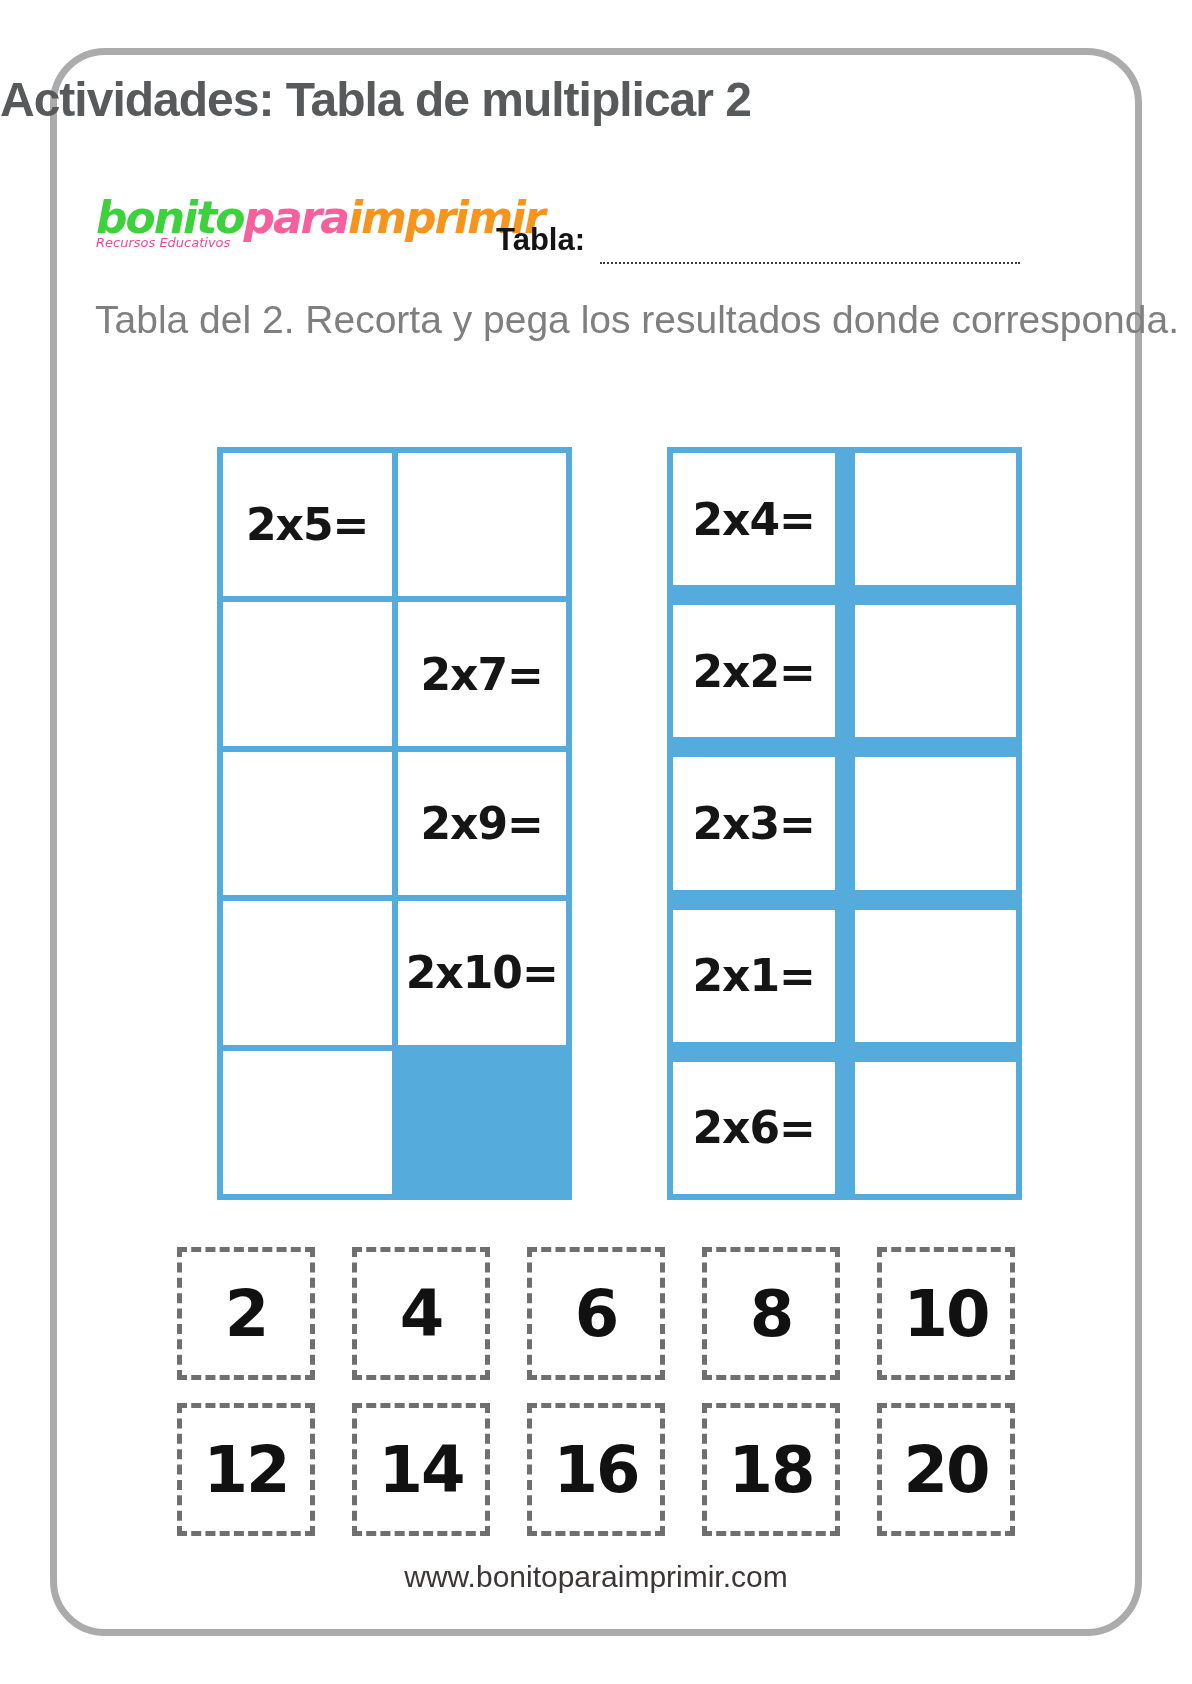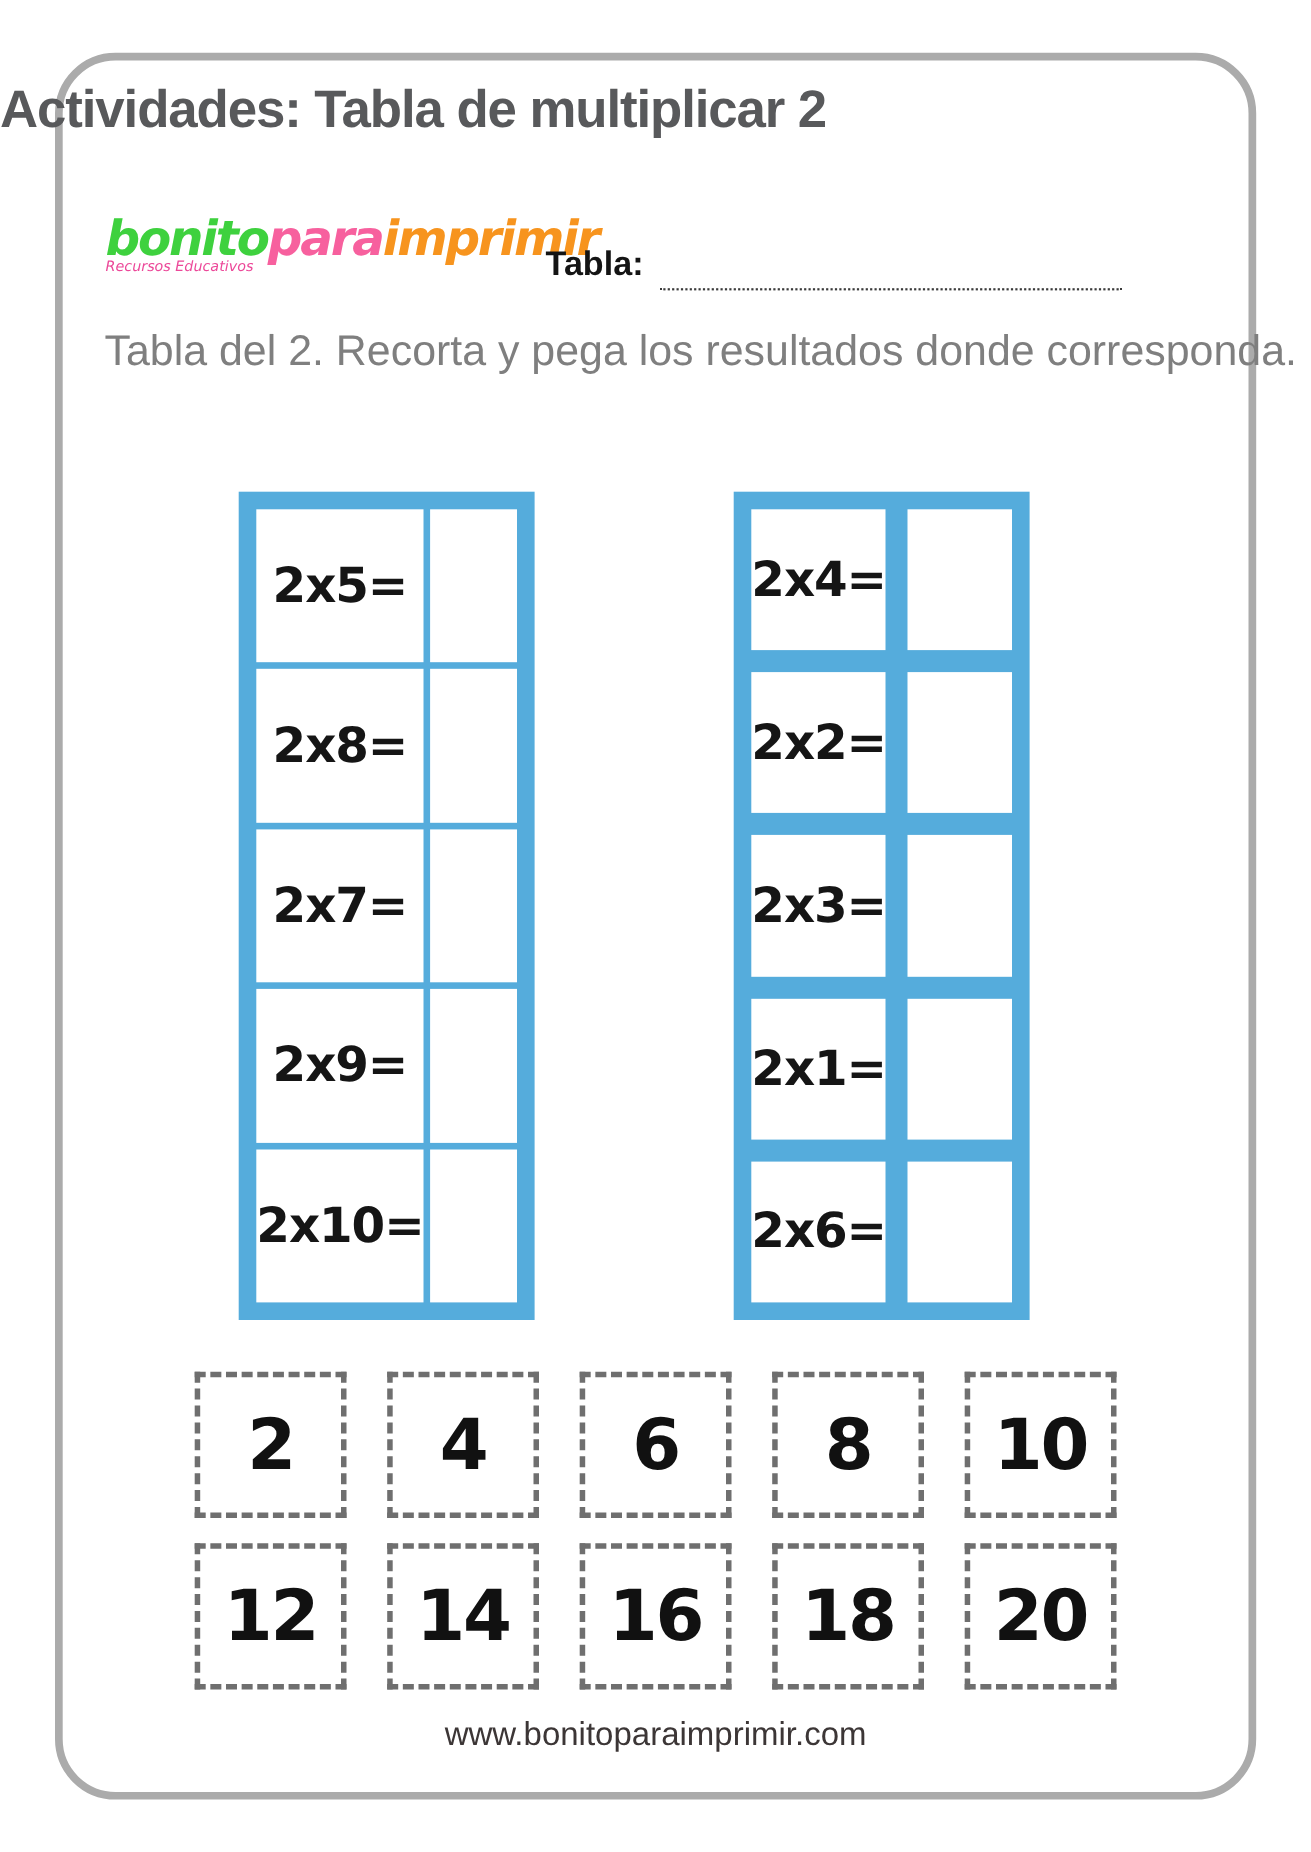--- a/index.html
+++ b/index.html
@@ -69,28 +69,28 @@
   }
   .instruction {
     position: absolute;
     left: 95px; top: 298px;
     font-size: 39px;
     color: #7f7f7f;
   }
   .mult-table {
     position: absolute;
     top: 447px;
-    width: 269px; height: 753px;
+    width: 355px; height: 753px;
     box-sizing: border-box;
     display: grid;
     grid-template-columns: 1fr 1fr;
     grid-template-rows: repeat(5, 1fr);
     background: #55acdc;
     gap: 6px;
-    padding: 16px;
+    padding: 6px;
   }
   .mult-table.left  { left: 217px; }
   .mult-table.right { left: 667px; gap: 20px; }
   .cell {
     background: #ffffff;
     display: flex;
     align-items: center;
     justify-content: center;
     font-family: "DejaVu Sans", sans-serif;
     font-weight: bold;
@@ -144,21 +144,20 @@
   </div>
 
   <div class="name-label">Tabla:</div>
   <div class="name-line"></div>
 
   <div class="instruction">Tabla del 2. Recorta y pega los resultados donde corresponda.</div>
 
   <div class="mult-table left">
     <div class="cell">2x5=</div>
     <div class="cell"></div>
-    <div class="cell">2x8=</div>
     <div class="cell"></div>
     <div class="cell">2x7=</div>
     <div class="cell"></div>
     <div class="cell">2x9=</div>
     <div class="cell"></div>
     <div class="cell">2x10=</div>
     <div class="cell"></div>
   </div>
 
   <div class="mult-table right">

